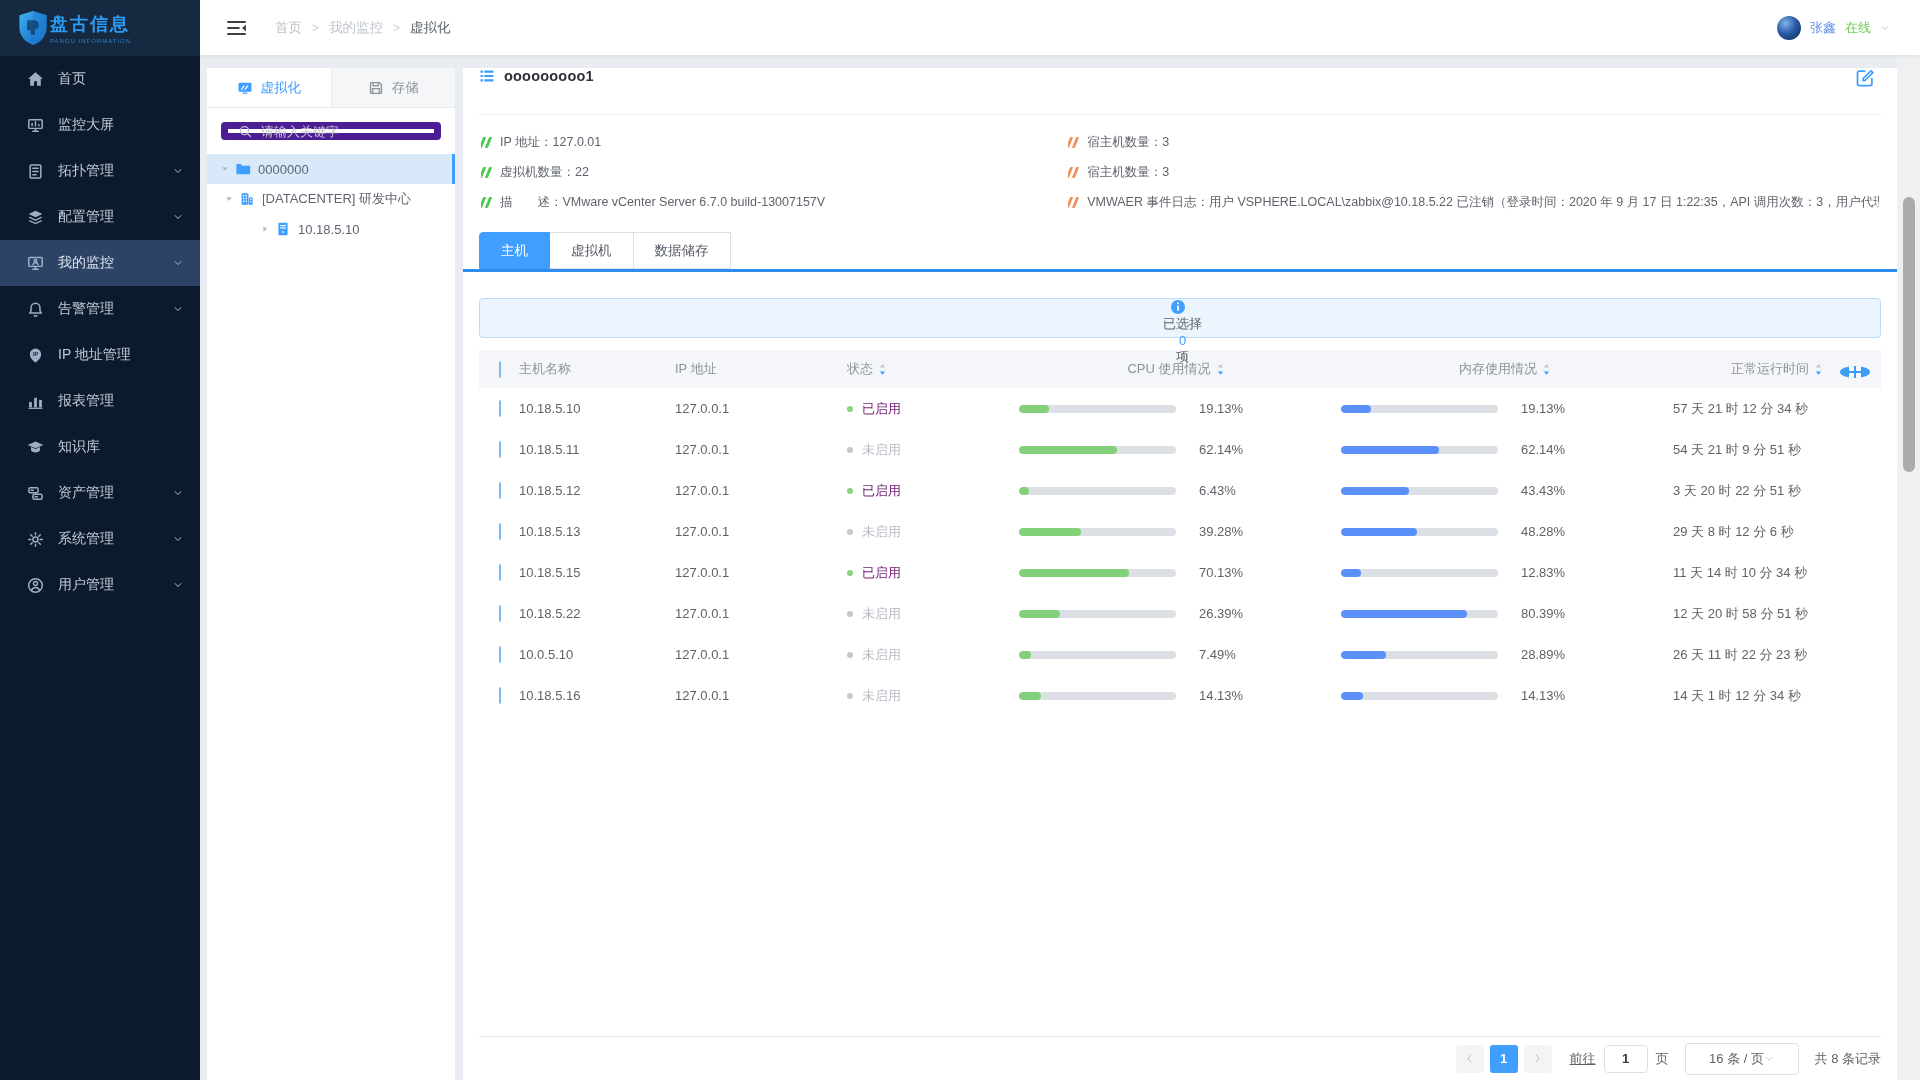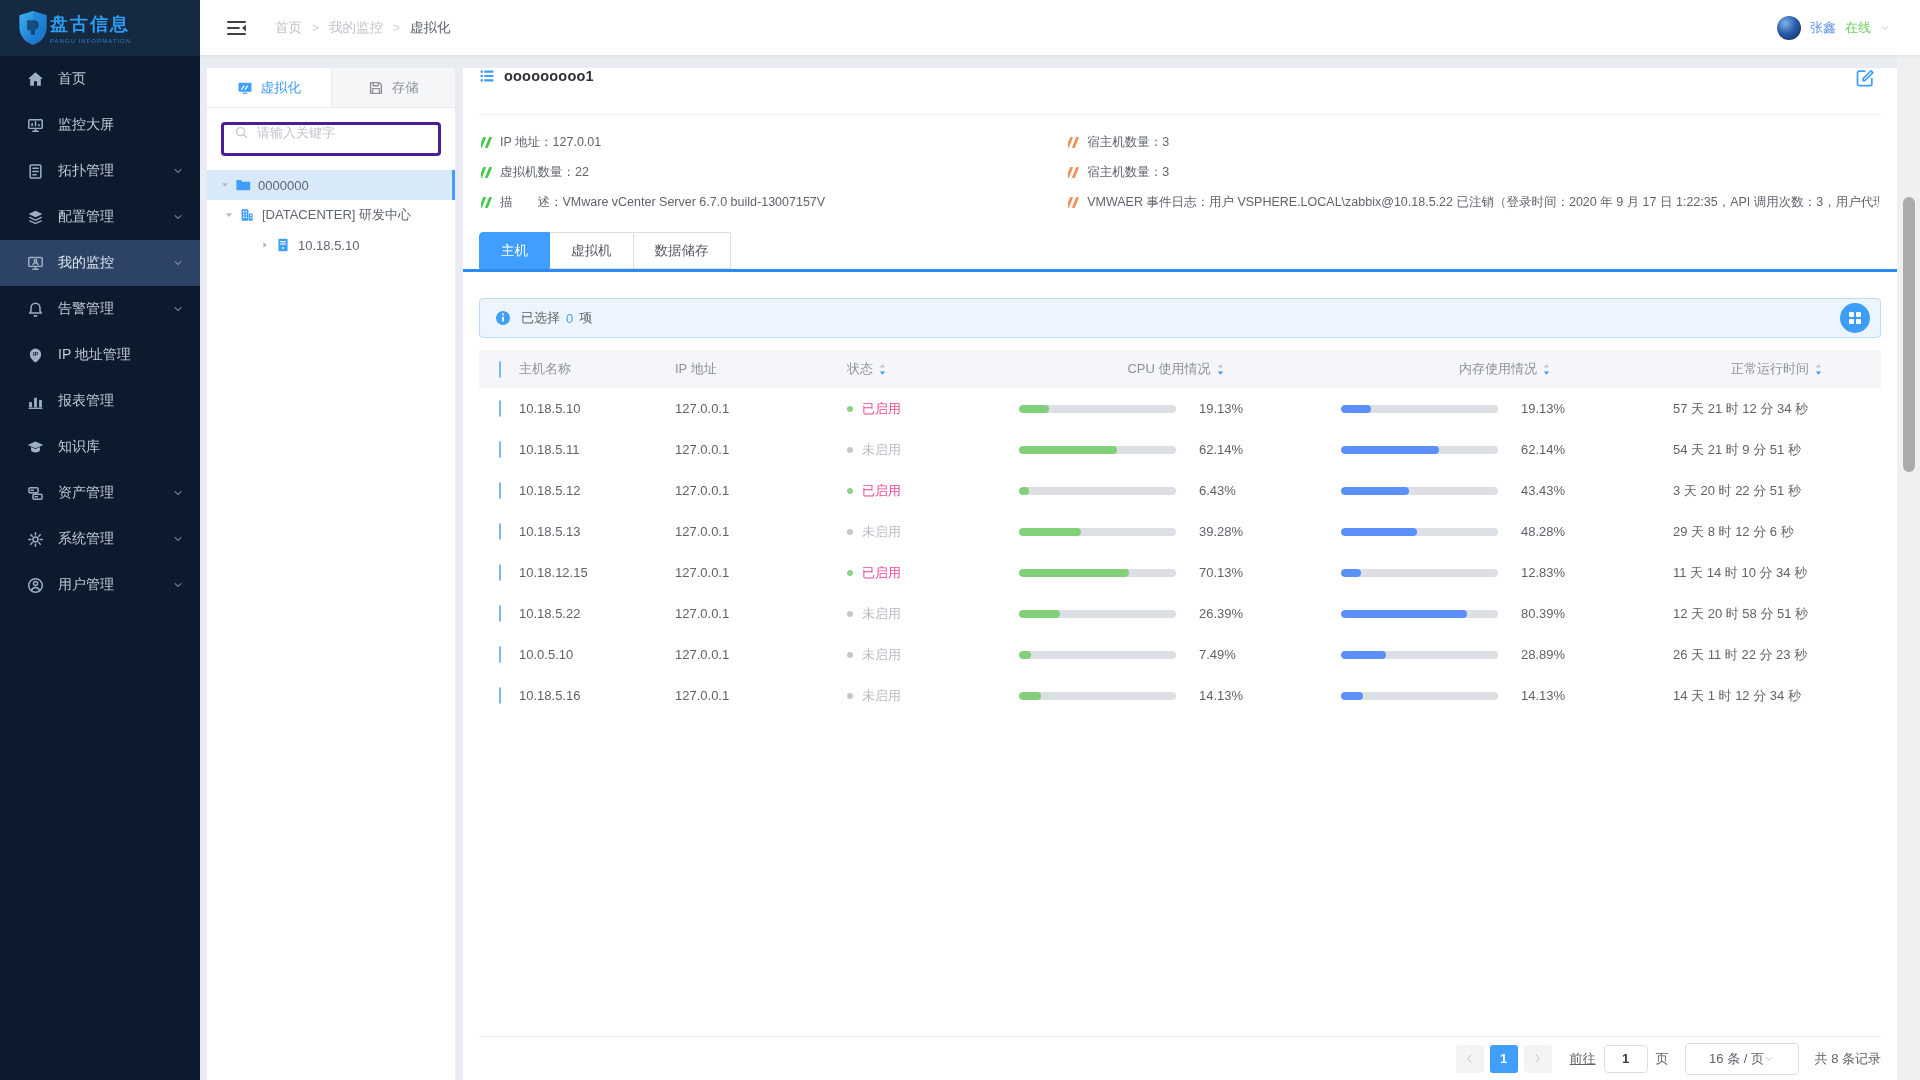--- a/index.html
+++ b/index.html
@@ -31,21 +31,21 @@
   .user-status { color:#6fce59; font-size:13px; }
   .user-caret { width:10px; height:10px; color:#b9bec6; }
 
   
   .tree-panel { position:absolute; left:207px; top:68px; width:248px; bottom:0; background:#fff; z-index:3; }
   .ex-tabs { display:flex; height:40px; border-bottom:1px solid #e8ebef; }
   .ex-tab { flex:1; display:flex; align-items:center; justify-content:center; gap:8px; font-size:13.5px; color:#8f949e; background:#f4f6f8; border-left:1px solid #e8ebef; cursor:pointer; }
   .ex-tab:first-child { border-left:none; }
   .ex-tab.active { background:#fff; color:#409eff; }
   .ex-tab .ic { width:16px; height:16px; }
-  .search-box { margin:14px; height:34px; border:3px solid #4c1d95; border-radius:4px; display:flex; align-items:flex-start; padding:0 10px; gap:8px; color:#c0c4cc; }
+  .search-box { margin:14px; height:18px; border:7px solid #4c1d95; border-radius:4px; display:flex; align-items:center; padding:0 10px; gap:8px; color:#c0c4cc; }
   .search-box .ic { width:15px; height:15px; flex:0 0 15px; }
   .search-box input { border:none; outline:none; flex:1; font-size:13px; color:#606266; background:transparent; }
   .search-box input::placeholder { color:#c0c4cc; }
   .tree { margin-top:2px; }
   .tree-node { height:30px; display:flex; align-items:center; font-size:13px; color:#5e6470; position:relative; cursor:pointer; }
   .tree-node.selected { background:#d8eafa; }
   .tree-node.selected::after { content:""; position:absolute; right:0; top:0; bottom:0; width:3px; background:#409eff; }
   .tree-caret { width:12px; height:12px; color:#b6bac1; flex:0 0 12px; }
   .tree-ico { width:16px; height:16px; color:#409eff; margin:0 7px 0 4px; flex:0 0 16px; }
 
@@ -63,38 +63,38 @@
   .sl-green i { background:#45c94a; }
   .sl-orange i { background:#f0915c; }
   .i-label::after { content:"："; }
 
   .host-tabs { display:flex; margin-top:3px; }
   .h-tab { padding:0 21px; height:37px; line-height:36px; text-align:center; font-size:13.5px; color:#565b64; background:#fff; border:1px solid #dcdfe6; border-left:none; cursor:pointer; }
   .h-tab:first-child { border-left:1px solid #dcdfe6; border-top-left-radius:4px; }
   .h-tab.active { background:#409eff; border-color:#409eff; color:#fff; }
   .tabs-underline { height:3px; background:#2d8cf0; margin:0 -16px; }
 
-  .select-bar { margin-top:26px; height:40px; background:#ecf5fd; border:1px solid #bcdcf8; border-radius:4px; display:flex; align-items:center; padding:0 10px 0 15px; font-size:13px; color:#5c6168; }
+  .select-bar { margin-top:26px; height:40px; background:#ecf5fd; border:1px solid #bcdcf8; border-radius:4px; display:flex; align-items:center; padding:0 10px 0 15px; font-size:13px; color:#5c6168;flex-direction:column; }
   .select-bar .ic-info { width:16px; height:16px; margin-right:10px; }
   .sel-count { color:#409eff; margin:0 6px; }
   .sel-suffix { margin-left:0; }
   .grid-btn { margin-left:auto; width:30px; height:30px; border-radius:50%; background:#3d9ef7; display:flex; align-items:center; justify-content:center; cursor:pointer; }
   .grid-ic { display:grid; grid-template-columns:5px 5px; grid-gap:2px; }
   .grid-ic i { width:5px; height:5px; background:#fff; border-radius:1px; }
 
   .host-table { margin-top:12px; }
   .t-row { display:grid; grid-template-columns:40px 156px 172px 168px 322px 336px 1fr; align-items:center; height:41px; font-size:13px; color:#5f6368; }
   .t-head { background:#f4f6f9; height:38px; color:#8d929c; }
   .th { display:flex; align-items:center; gap:5px; }
   .th.center { justify-content:center; }
   .sort-ic { width:9px; height:15px; }
   .cbx { width:14px; height:14px; border:1px solid #7cb9f2; border-radius:2px; background:#fff; margin-left:20px; cursor:pointer; }
   .status-cell { display:flex; align-items:center; }
   .dot { width:6px; height:6px; border-radius:50%; margin-right:9px; }
-  .st-enabled { color:#ec4899; } .st-enabled .dot { background:#8cd485; }
+  .st-enabled { color:#701a75; } .st-enabled .dot { background:#8cd485; }
   .st-disabled { color:#b8bcc2; } .st-disabled .dot { background:#c4c8cd; }
   .bar-cell { display:flex; align-items:center; padding-left:4px; }
   .bar { width:157px; height:8px; background:#dcdfe3; border-radius:4px; overflow:hidden; flex:0 0 157px; }
   .bar i { display:block; height:100%; border-radius:4px; }
   .bar-cpu i { background:#82d17a; }
   .bar-mem i { background:#5b8ff9; }
   .pct { margin-left:23px; }
 
   .pager { position:absolute; left:16px; right:16px; bottom:0; height:44px; border-top:1px solid #e8ebf0; display:flex; align-items:center; justify-content:flex-end; font-size:13px; color:#5f6368; }
   .pg-btn { width:28px; height:28px; border-radius:3px; background:#f4f4f5; color:#b7bdc7; display:flex; align-items:center; justify-content:center; cursor:pointer; margin-left:6px; }
@@ -621,21 +621,21 @@
    <div class="bar-cell">
             <span class="bar bar-mem">
               <i style="width:48.28%"></i>
             </span>
             <span class="pct">48.28%</span>
           </div>
    <div>29 天 8 时 12 分 6 秒</div>
         </div>
         <div class="t-row">
    <div><span class="cbx"></span></div>
-   <div>10.18.12.15</div>
+   <div>10.18.5.15</div>
    <div>127.0.0.1</div>
    <div class="status-cell st-enabled">
             <span class="dot"></span>
             <span>已启用</span>
           </div>
    <div class="bar-cell">
             <span class="bar bar-cpu">
               <i style="width:70.13%"></i>
             </span>
             <span class="pct">70.13%</span>

